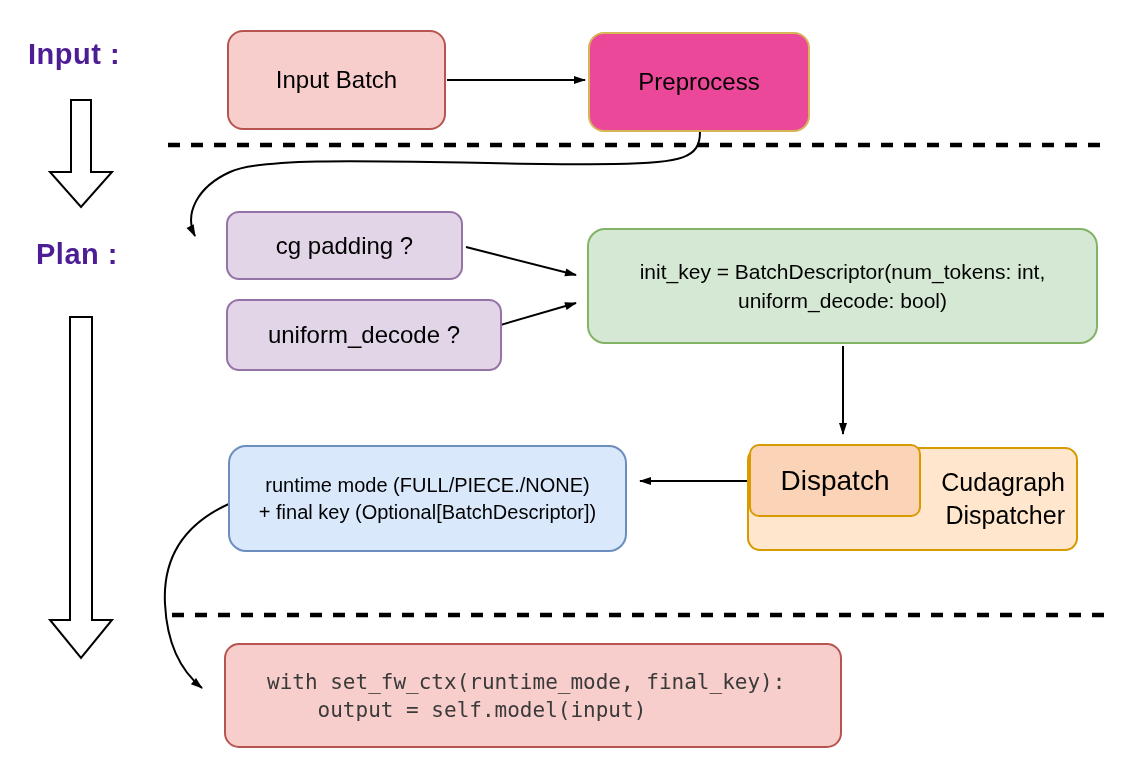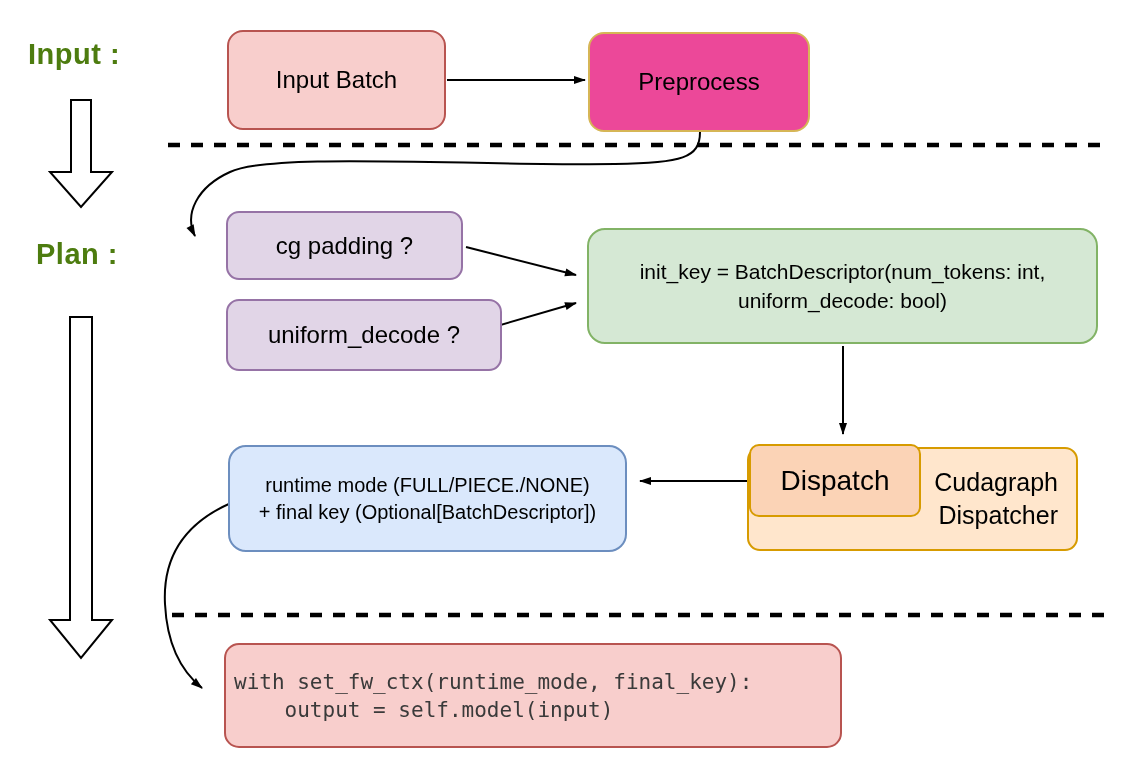--- a/index.html
+++ b/index.html
@@ -8,21 +8,21 @@
     width:1142px;height:770px;
     background:#ffffff;
     font-family:"Liberation Sans", sans-serif;
     overflow:hidden;
   }
   svg.connectors{position:absolute;left:0;top:0;width:1142px;height:770px;}
   .stage-label{
     position:absolute;
     font-weight:bold;
     font-size:29px;
-    color:#4d7c0f;
+    color:#4c1d95;
     letter-spacing:0.5px;
     white-space:nowrap;
   }
   .lbl-input{left:28px;top:38px;}
   .lbl-plan{left:36px;top:238px;}
   .lbl-execute{left:20px;top:670px;}
   .node{
     position:absolute;
     border:2px solid #000;
     display:flex;
@@ -32,27 +32,27 @@
     text-align:center;
     color:#000;
     box-sizing:border-box;
   }
   .n-input-batch{left:227px;top:30px;width:219px;height:100px;border-radius:16px;font-size:24px;}
   .n-preprocess{left:588px;top:32px;width:222px;height:100px;border-radius:16px;font-size:24px;}
   .n-cg-padding{left:226px;top:211px;width:237px;height:69px;border-radius:13px;font-size:24px;}
   .n-uniform-decode{left:226px;top:299px;width:276px;height:72px;border-radius:13px;font-size:24px;}
   .n-init-key{left:587px;top:228px;width:511px;height:116px;border-radius:18px;font-size:21px;line-height:29px;}
   .n-cudagraph{left:747px;top:447px;width:331px;height:104px;border-radius:13px;font-size:25px;line-height:33px;
-    align-items:flex-end;justify-content:center;padding-right:18px;}
+    align-items:flex-end;justify-content:center;padding-right:11px;}
   .n-dispatch{left:749px;top:444px;width:172px;height:73px;border-radius:10px;font-size:28px;}
   .n-runtime{left:228px;top:445px;width:399px;height:107px;border-radius:18px;font-size:20px;line-height:27px;}
   .n-code{left:224px;top:643px;width:618px;height:105px;border-radius:15px;border-width:2.5px;
     font-family:"DejaVu Sans Mono","Liberation Mono",monospace;font-size:21px;line-height:28px;
     color:#3a3a3a;align-items:flex-start;padding-left:8px;}
-  .n-code span{white-space:pre;}
+  .n-code span{white-space:pre;margin-left:33px;}
   .line{display:block;white-space:nowrap;}
 </style>
 </head>
 <body>
 
 <div class="canvas">
 
   <svg class="connectors" viewBox="0 0 1142 770" xmlns="http://www.w3.org/2000/svg">
     <defs>
       <marker id="ah" markerWidth="16" markerHeight="12" refX="12" refY="5" orient="auto" markerUnits="userSpaceOnUse">

